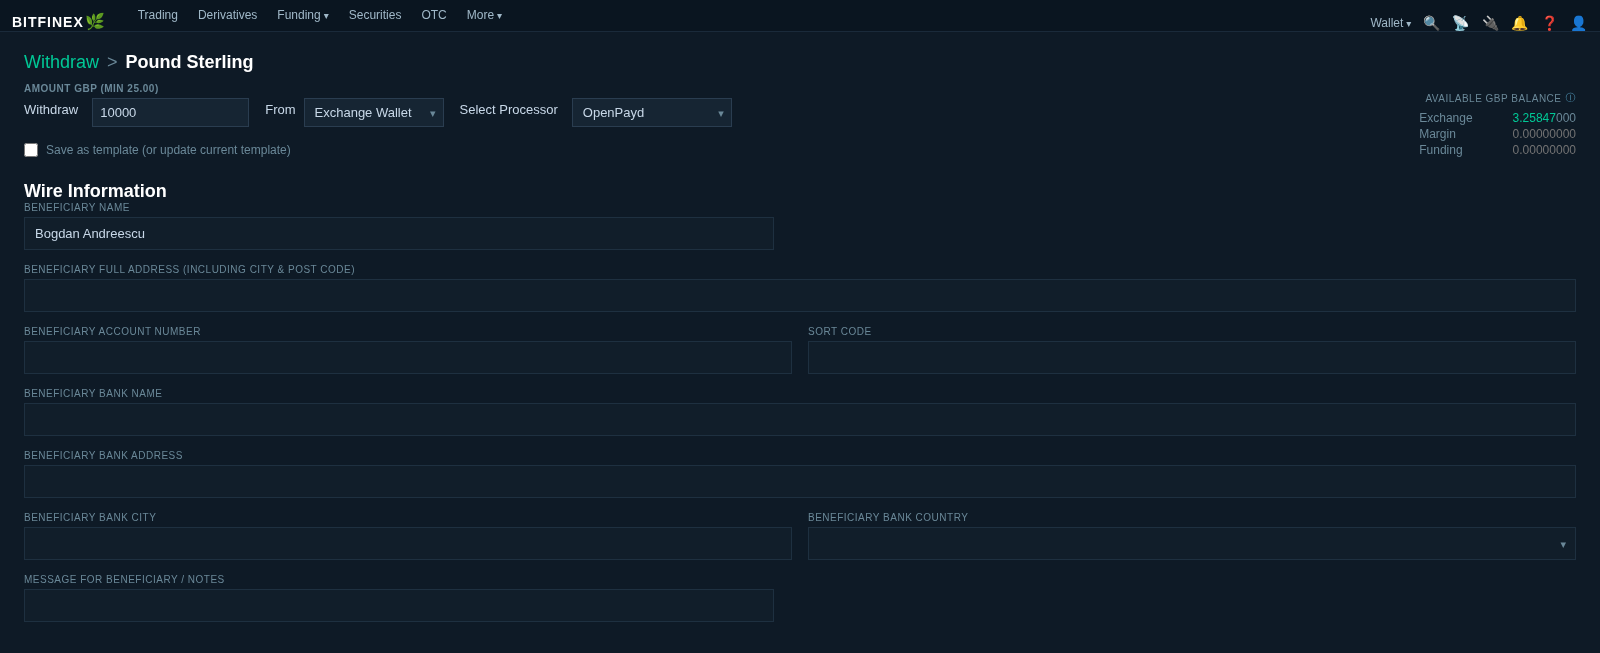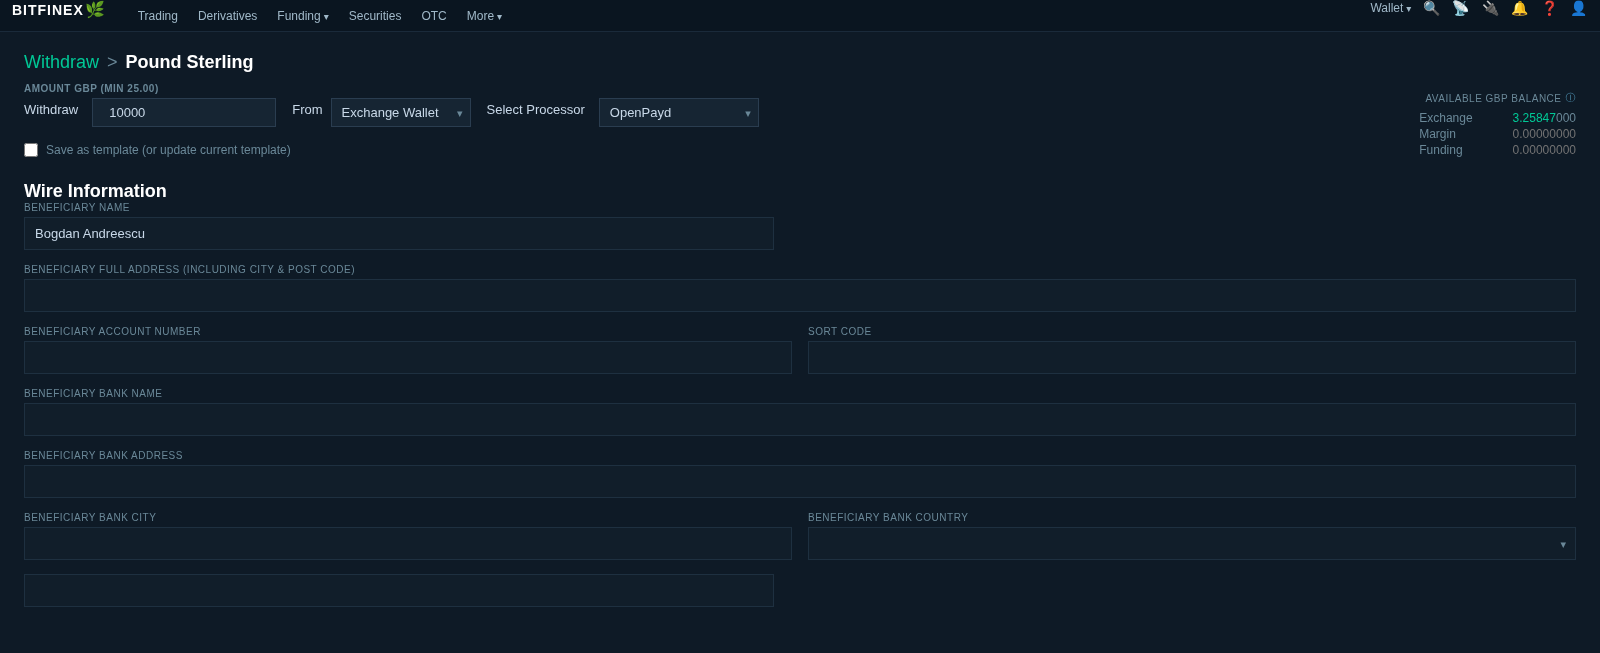--- a/index.html
+++ b/index.html
@@ -8,21 +8,21 @@
       color: #c8d8e8;
       font-family: 'Arial', sans-serif;
       font-size: 13px;
       min-height: 653px;
     }
 
     
     nav {
       background-color: #0a1520;
       display: flex;
-      align-items: flex-start;
+      align-items: flex-end;
       height: 32px;
       padding: 0 12px;
       border-bottom: 1px solid #1a2a3a;
       position: relative;
     }
     .nav-logo {
       display: flex;
       align-items: center;
       margin-right: 24px;
     }
@@ -122,22 +122,22 @@
       color: #c8d8e8;
       font-size: 13px;
       margin-right: 6px;
       padding-bottom: 6px;
     }
     .amount-input {
       background: #162533;
       border: 1px solid #2a3d50;
       color: #c8d8e8;
       font-size: 13px;
-      padding: 6px 16px;
-      width: 184px;
+      padding: 6px 7px;
+      width: 157px;
       outline: none;
     }
     .from-label {
       color: #c8d8e8;
       font-size: 13px;
       padding-bottom: 6px;
     }
     .select-field {
       background: #162533;
       border: 1px solid #2a3d50;
@@ -439,17 +439,18 @@
         <div class="form-field-label">BENEFICIARY BANK COUNTRY</div>
         <div class="form-select-wrapper">
           <select class="form-select">
             <option value=""></option>
           </select>
         </div>
       </div>
     </div>
 
     <div class="form-field-group">
+      <div class="form-field-label">MESSAGE FOR BENEFICIARY / NOTES</div>
       <input type="text" class="form-input" value="" style="max-width: 750px;">
     </div>
 
   </div>
 </div>
 
 </body></html>

